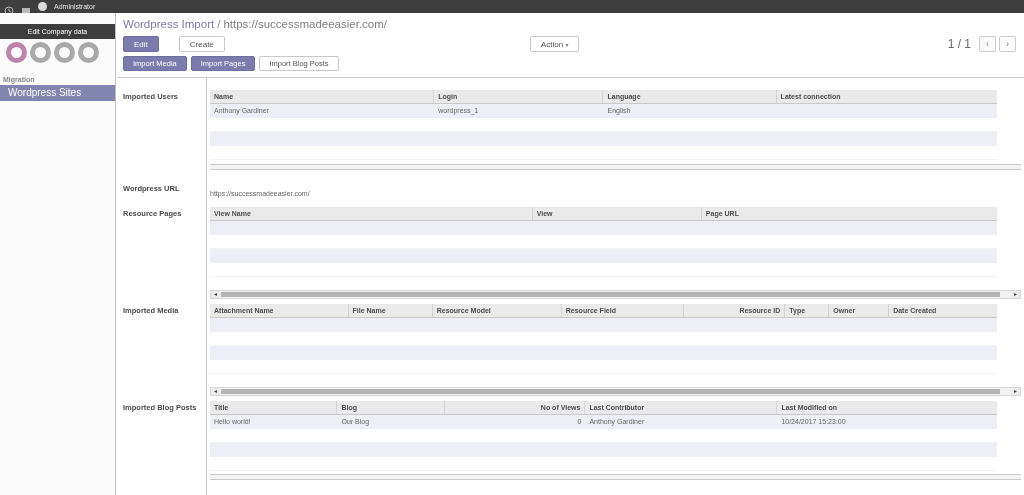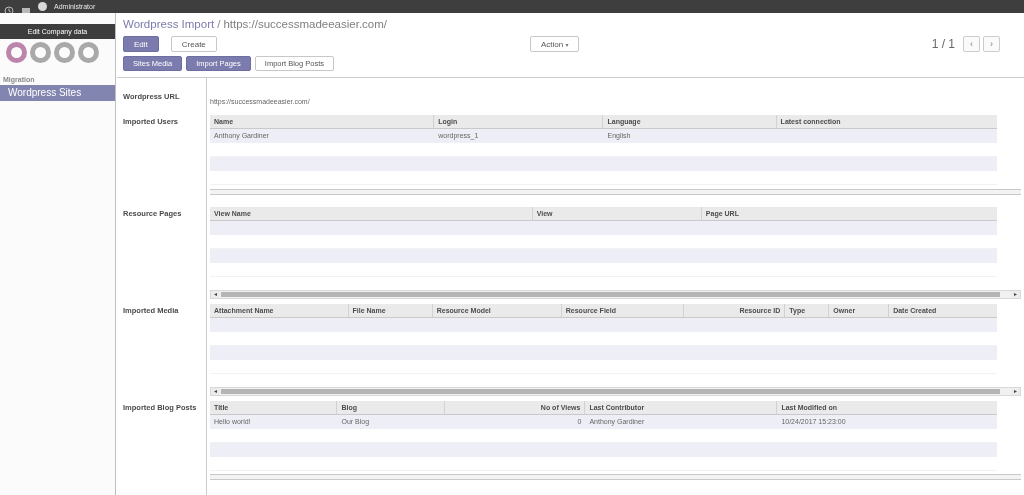--- a/index.html
+++ b/index.html
@@ -33,21 +33,21 @@
   .side-item.selected { background:#8385b1; color:#fff; }
 
   
   .main { position:absolute; top:13px; left:117px; right:0; bottom:0; background:#fff;
     display:flex; flex-direction:column; }
   .breadcrumb { padding:5px 0 2px 6px; font-size:11.5px; line-height:13px; }
   .bc-link { color:#7c7bad; cursor:pointer; }
   .bc-sep { color:#888; margin:0 3px; }
   .bc-current { color:#7f7f7f; }
 
-  .btn-row { position:relative; display:flex; align-items:center; gap:12px; padding:3px 24px 4px 6px; }
+  .btn-row { position:relative; display:flex; align-items:center; gap:20px; padding:3px 8px 4px 6px; }
   .btn { font-size:8px; height:16px; padding:0 10px; border:1px solid #c8c8c8; background:#fff;
     color:#555; border-radius:2px; cursor:pointer; font-family:"Liberation Sans", sans-serif; }
   .btn.primary { background:#7c7bad; border-color:#6f6ea0; color:#fff; }
   .action-btn { position:absolute; left:413px; }
   .caret { font-size:6px; color:#777; }
   .pager { margin-left:auto; display:flex; align-items:center; gap:3px; }
   .pager-text { font-size:12px; color:#666; margin-right:5px; }
   .pg-btn { width:17px; height:16px; border:1px solid #ccc; background:#fafafa; color:#777;
     font-size:9px; line-height:13px; cursor:pointer; border-radius:2px; }
 
@@ -136,34 +136,27 @@
       <button class="btn">Create</button>
       <button class="btn action-btn"><span>Action</span> <span class="caret">▾</span></button>
       <div class="pager">
         <span class="pager-text">1 / 1</span>
         <button class="pg-btn">‹</button>
         <button class="pg-btn">›</button>
       </div>
     </div>
 
     <div class="smart-row">
-      <button class="sbtn primary">Sites Media</button>
+      <button class="sbtn primary">Import Media</button>
       <button class="sbtn primary">Import Pages</button>
       <button class="sbtn">Import Blog Posts</button>
     </div>
 
     <div class="form-area">
       <div class="vline"></div>
-
-      <div class="frow url-row">
-        <div class="flabel">Wordpress URL</div>
-        <div class="fcontent">
-          <span class="url-value">https://successmadeeasier.com/</span>
-        </div>
-      </div>
 
       <div class="frow sec-users">
         <div class="flabel">Imported Users</div>
         <div class="fcontent">
           <div class="otable">
               <div class="trow thead">
                 <div class="tcell" style="width: 28.5%;">Name</div>
                 <div class="tcell" style="width: 21.5%;">Login</div>
                 <div class="tcell" style="width: 22%;">Language</div>
                 <div class="tcell" style="width: 28%;">Latest connection</div>
@@ -187,20 +180,27 @@
                 <div class="tcell" style="width: 28%;">&nbsp;</div>
               </div>
               <div class="trow even">
                 <div class="tcell" style="width: 28.5%;">&nbsp;</div>
                 <div class="tcell" style="width: 21.5%;">&nbsp;</div>
                 <div class="tcell" style="width: 22%;">&nbsp;</div>
                 <div class="tcell" style="width: 28%;">&nbsp;</div>
               </div>
             </div>
           <div class="hscroll thin"></div>
+        </div>
+      </div>
+
+      <div class="frow url-row">
+        <div class="flabel">Wordpress URL</div>
+        <div class="fcontent">
+          <span class="url-value">https://successmadeeasier.com/</span>
         </div>
       </div>
 
       <div class="frow sec-pages">
         <div class="flabel">Resource Pages</div>
         <div class="fcontent">
           <div class="otable">
               <div class="trow thead">
                 <div class="tcell" style="width: 41%;">View Name</div>
                 <div class="tcell" style="width: 21.5%;">View</div>

